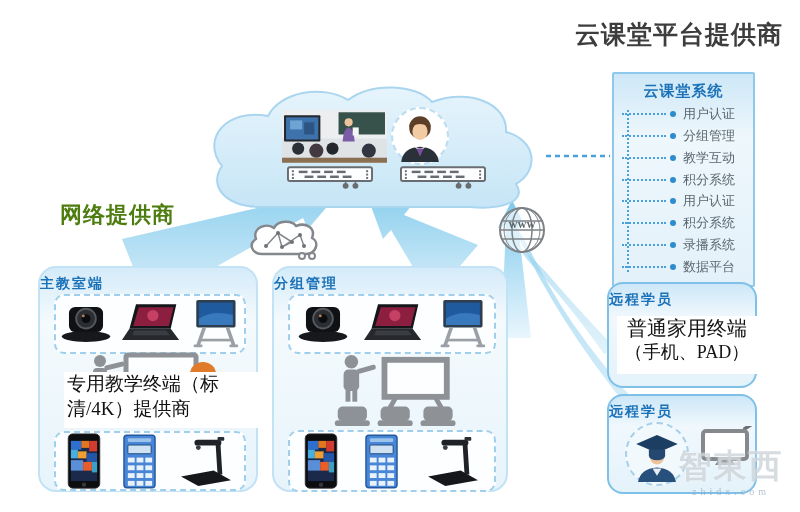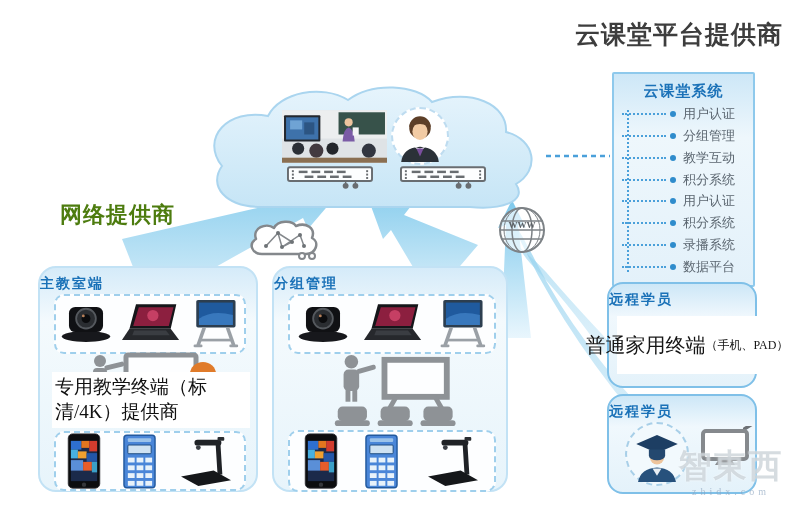--- a/index.html
+++ b/index.html
@@ -27,22 +27,22 @@
   .room-box{border:2px solid #c2e2f5;border-radius:18px;box-sizing:border-box;z-index:1;
             background:linear-gradient(180deg,#d5ebf9 0%,#f4fafd 24%,#e7f4fb 100%);}
   .room-header{position:absolute;top:7px;left:0;width:100%;
                font-size:14px;font-weight:700;color:#1b72b8;letter-spacing:2px;}
   .dashed-box{position:absolute;border:2px dashed #9fcfec;border-radius:10px;background:#fdfeff;
               display:flex;align-items:center;justify-content:space-around;box-sizing:border-box;}
 
   
   .stud-box{border:2px solid #7fc0e8;border-radius:16px;box-sizing:border-box;z-index:2;
             background:linear-gradient(180deg,#cde7f7 0%,#f0f8fd 32%,#e4f2fa 100%);}
-  .white-note{position:absolute;background:#ffffff;z-index:3;display:flex;flex-direction:row;
-              justify-content:center;align-items:center;color:#141414;}
+  .white-note{position:absolute;background:#ffffff;z-index:3;display:flex;flex-direction:column;
+              align-items:center;color:#141414;}
   .note-line{line-height:1.25;white-space:nowrap;}
 
   .avatar-circle{position:absolute;border-radius:50%;background:#ffffff;border:2px dashed #bedcf0;
                  display:flex;align-items:center;justify-content:center;box-sizing:border-box;}
 
   .watermark{left:664px;top:444px;width:134px;z-index:6;text-align:center;pointer-events:none;}
   .wm-main{font-size:33px;font-weight:700;color:rgba(186,196,204,0.60);letter-spacing:2px;
            text-shadow:0 0 2px rgba(255,255,255,0.8);}
   .wm-sub{font-size:10px;color:rgba(140,165,190,0.65);letter-spacing:4px;margin-top:-3px;}
 </style>
@@ -227,21 +227,21 @@
           <span class="bullet"></span>
           <span class="sys-label">数据平台</span>
         </div>
     </div>
   </div>
 
   <div class="abs stud-box" style="left:607px;top:282px;width:150px;height:106px;">
     <div class="room-header">远程学员</div>
     <div class="white-note" style="left:8px;top:32px;width:140px;height:58px;">
       <div class="note-line" style="font-size:20px;">普通家用终端</div>
-      <div class="note-line" style="font-size:12px;">（手机、PAD）</div>
+      <div class="note-line" style="font-size:18px;">（手机、PAD）</div>
     </div>
   </div>
 
   <div class="abs stud-box" style="left:607px;top:394px;width:150px;height:100px;">
     <div class="room-header">远程学员</div>
     <div class="avatar-circle" style="left:16px;top:26px;width:64px;height:64px;background:#f2f9fd;border-color:#a8cfe8;">
       <svg width="56" height="56" viewBox="0 0 62 62">
         <ellipse cx="31" cy="34" rx="8" ry="8.5" fill="#eec49c"></ellipse>
         <polygon points="8,20 31,10 54,20 31,30" fill="#1d3e63"></polygon>
         <path d="M22,26 v7 a9,5 0 0 0 18,0 v-7 z" fill="#24486f"></path>
@@ -287,21 +287,21 @@
     </div>
 
     <svg class="abs" style="left:50px;top:84px;" width="110" height="44" viewBox="0 0 110 44">
       <circle cx="10" cy="9" r="6" fill="#8e9296"></circle>
       <rect x="3" y="16" width="14" height="22" rx="4" fill="#8e9296"></rect>
       <rect x="14" y="14" width="20" height="5" rx="2" fill="#8e9296" transform="rotate(-14 14 14)"></rect>
       <rect x="36" y="3" width="70" height="37" rx="2" fill="#fdfeff" stroke="#8e9296" stroke-width="5"></rect>
     </svg>
     <div class="abs" style="left:150px;top:94px;width:26px;height:24px;border-radius:50%;background:#e07b2a;z-index:2;"></div>
 
-    <div class="white-note" style="left:12px;top:104px;width:198px;height:56px;">
+    <div class="white-note" style="left:24px;top:104px;width:198px;height:56px;">
       <div style="font-size:19px;line-height:1.3;color:#111;width:192px;text-align:left;">专用教学终端（标清/4K）提供商</div>
     </div>
 
     <div class="dashed-box" style="left:14px;top:163px;width:192px;height:60px;">
       <svg width="34" height="56" viewBox="0 0 38 64">
         <rect x="1" y="1" width="36" height="62" rx="5" fill="#0c0d0f" stroke="#2b2d31"></rect>
         <rect x="4" y="9" width="30" height="46" fill="#1b2a4a"></rect>
         <rect x="4" y="9" width="12" height="10" fill="#2e6fd0"></rect>
           <rect x="16" y="9" width="9" height="8" fill="#e2761f"></rect>
           <rect x="25" y="9" width="9" height="12" fill="#d23c2e"></rect>

